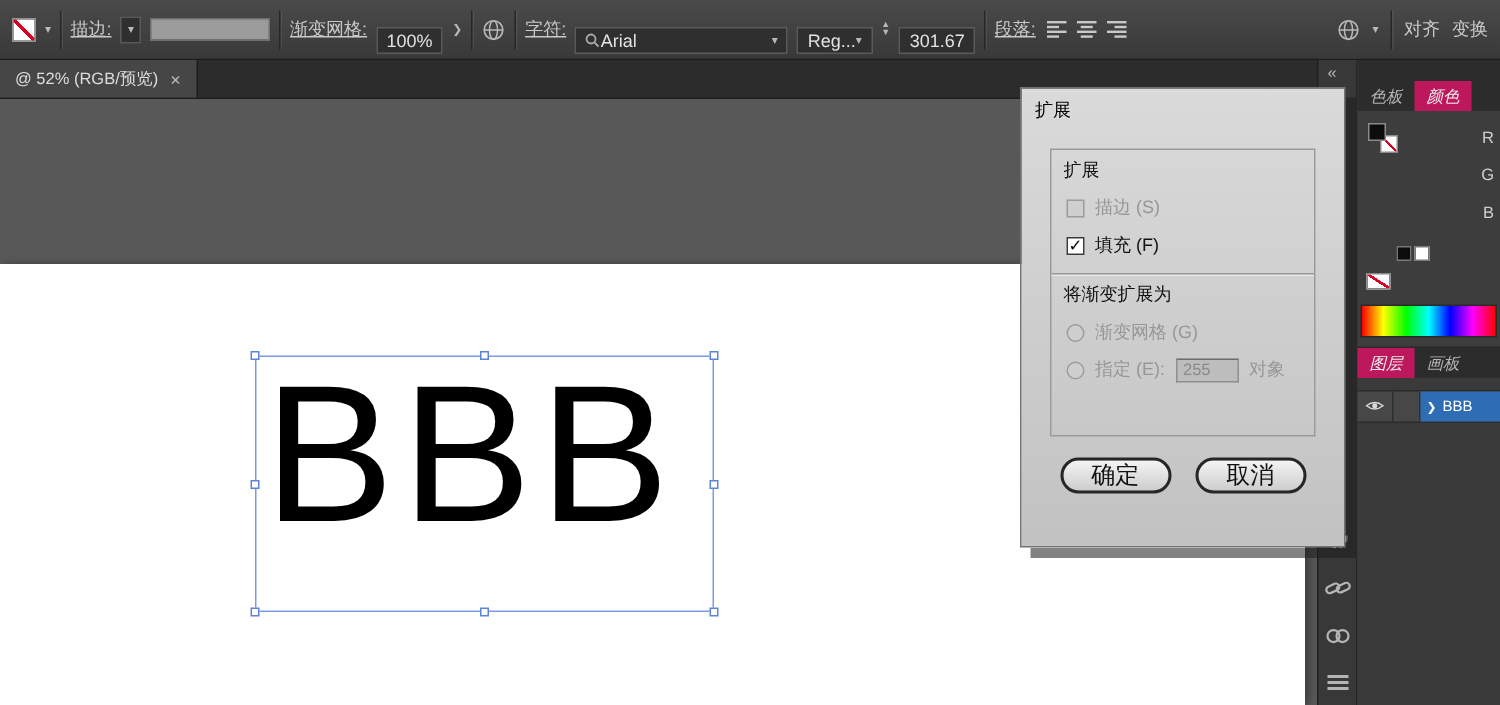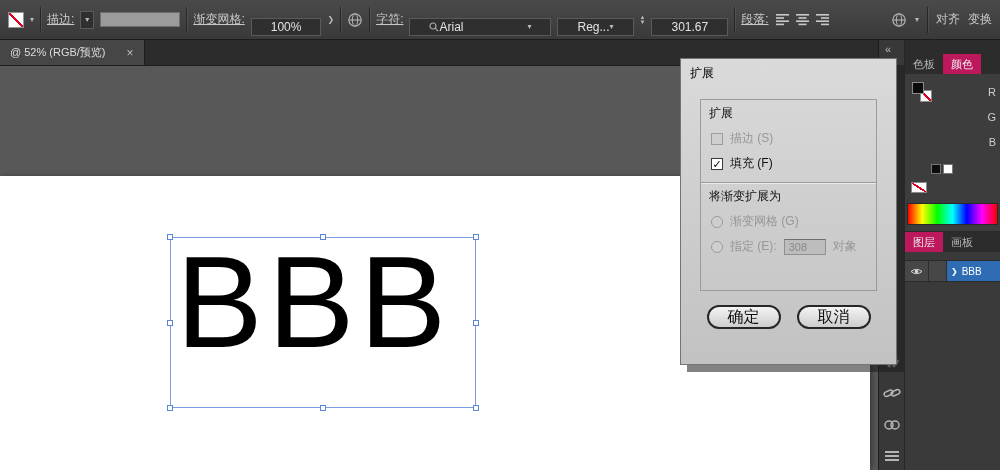--- a/index.html
+++ b/index.html
@@ -12,35 +12,35 @@
              padding:0 8px; background:linear-gradient(#4a4a4a,#393939);
              border-bottom:1px solid #1c1c1c; color:#c9c9c9; font-size:12px; white-space:nowrap; overflow:hidden; }
   .u { text-decoration:underline; }
   .vsep { width:1px; height:26px; background:#272727; box-shadow:1px 0 0 rgba(255,255,255,.08); flex:0 0 1px; }
   .swatch-none { width:16px; height:16px; border:1px solid #949494;
                  background:linear-gradient(to top right,#fff 43%,#d02 43%,#d02 57%,#fff 57%); }
   .chev { font-size:8px; color:#b8b8b8; }
   .dd { height:18px; display:flex; align-items:center; gap:4px; padding:0 4px;
         background:#2f2f2f; border:1px solid #5a5a5a; }
   .stroke-preview { width:80px; height:15px; background:#9b9b9b; border:1px solid #6f6f6f; }
-  .valbox { height:18px; display:flex; align-items:center; padding:0 19px;
+  .valbox { height:18px; display:flex; align-items:center; padding:0 6px;
             background:#2f2f2f; border:1px solid #5a5a5a; color:#e2e2e2;margin-top:14px; }
   .fontbox { width:142px; }
   .fontbox .fb-label { flex:1; }
   .stepper { display:flex; flex-direction:column; line-height:5px; font-size:6px; color:#b8b8b8; }
   .align-icons { display:flex; gap:5px; align-items:center; }
   .right-cluster { margin-left:auto; display:flex; align-items:center; gap:8px; }
   .tb-icon svg { display:block; }
 
   
   .content { flex:1; display:flex; min-height:0; }
   .leftcol { flex:1; display:flex; flex-direction:column; min-width:0; }
   .tabbar { height:26px; flex:0 0 26px; background:#2c2c2c; border-bottom:1px solid #1d1d1d;
             display:flex; align-items:stretch; }
-  .doc-tab { display:flex; align-items:center; gap:21px; padding:0 10px; background:#464646;
+  .doc-tab { display:flex; align-items:center; gap:8px; padding:0 10px; background:#464646;
              border-right:1px solid #1d1d1d; color:#ddd; font-size:11px; }
   .tab-close { color:#bbb; font-size:12px; }
 
   .canvas { position:relative; flex:1; background:#585858; overflow:hidden; }
   .artboard { position:absolute; left:0; top:110px; width:870px; bottom:0; background:#fff;
               box-shadow:3px 0 5px rgba(0,0,0,.30); }
   .bbb { position:absolute; left:176px; top:171px; font-size:130px; line-height:130px;
          letter-spacing:5px; color:#000; }
   .sel-rect { position:absolute; left:170px; top:171px; width:306px; height:171px;
               border:1px solid #7d9ce0; }
@@ -79,21 +79,21 @@
   
   .dock { flex:0 0 122px; display:flex; background:#333; border-left:1px solid #1d1d1d; }
   .icon-strip { flex:0 0 26px; background:#383838; display:flex; flex-direction:column;
                 align-items:center; border-right:1px solid #272727; }
   .collapse { color:#bbb; font-size:11px; padding-top:3px; align-self:flex-start; padding-left:6px; }
   .strip-icons { margin-top:auto; display:flex; flex-direction:column; align-items:center;
                  gap:13px; padding-bottom:4px; }
   .panels { flex:1; display:flex; flex-direction:column; background:#3d3d3d; min-width:0; }
   .dock-spacer { height:14px; background:#2c2c2c; }
   .ptabs { height:20px; flex:0 0 20px; background:#2c2c2c; display:flex; align-items:stretch;
-           font-size:11px; color:#b5b5b5; }
+           font-size:11px; color:#b5b5b5;font-style:italic; }
   .ptab { display:flex; align-items:center; padding:0 8px; }
   .ptab.active { background:#be185d; color:#ececec; }
   .color-body { position:relative; height:158px; flex:0 0 158px; background:#3d3d3d;
                 border-bottom:1px solid #2a2a2a; }
   .fs-widget { position:absolute; left:7px; top:8px; width:24px; height:24px; }
   .fs-back { position:absolute; left:8px; top:8px; width:12px; height:12px; background:#fff;
              border:1px solid #8a8a8a;
              background-image:linear-gradient(to top right,transparent 44%,#d02 44%,#d02 56%,transparent 56%); }
   .fs-front { position:absolute; left:0; top:0; width:12px; height:12px; background:#0c0c0c;
               border:1px solid #8a8a8a; }
@@ -355,21 +355,21 @@
 
       <div class="gb-title">将渐变扩展为</div>
 
       <div class="row disabled">
         <span class="radio"></span>
         <span>渐变网格 (G)</span>
       </div>
       <div class="row disabled">
         <span class="radio"></span>
         <span>指定 (E):</span>
-        <span class="spec-field">308</span>
+        <span class="spec-field">255</span>
         <span>对象</span>
       </div>
     </div>
 
     <div class="dialog-buttons">
       <button class="dlg-btn">确定</button>
       <button class="dlg-btn">取消</button>
     </div>
   </div>
 

